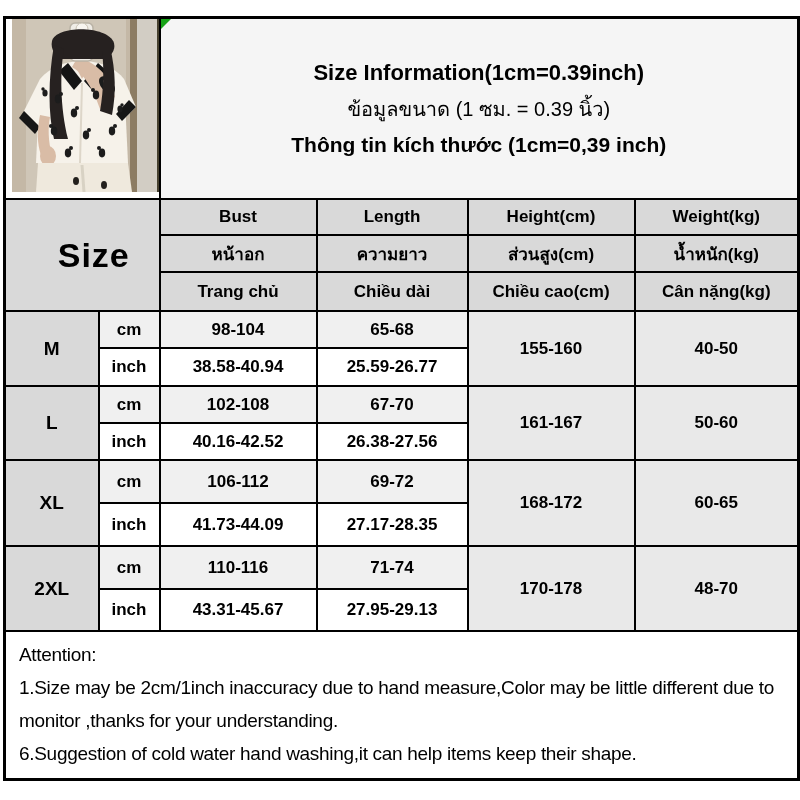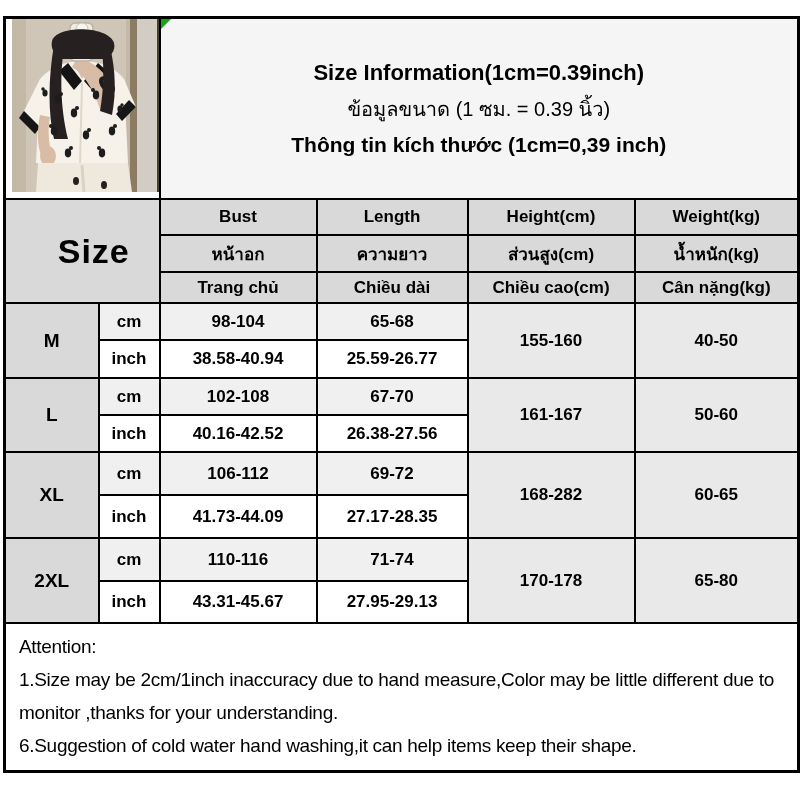--- a/index.html
+++ b/index.html
@@ -3,21 +3,21 @@
 <meta charset="utf-8">
 <style>
   html,body{margin:0;padding:0;background:#ffffff;}
   .page{position:relative;width:800px;height:800px;background:#ffffff;overflow:hidden;
         font-family:"Liberation Sans","DejaVu Sans",sans-serif;color:#000;}
   table.size-table{position:absolute;left:3px;top:16px;width:794px;border-collapse:collapse;
         table-layout:fixed;border:3px solid #000;}
   td{border:2px solid #000;text-align:center;vertical-align:middle;padding:0;overflow:hidden;}
   
   tr.r-top{height:179px;}
-  tr.r-h1{height:36px;} tr.r-h2{height:37px;} tr.r-h3{height:31px;}
+  tr.r-h1{height:36px;} tr.r-h2{height:37px;} tr.r-h3{height:39px;}
   tr.r-m1{height:37px;} tr.r-m2{height:38px;}
   tr.r-l1{height:37px;} tr.r-l2{height:37px;}
   tr.r-xl1{height:43px;} tr.r-xl2{height:43px;}
   tr.r-2xl1{height:43px;} tr.r-2xl2{height:42px;}
   tr.r-att{height:148px;}
   
   .c-gray{background:#d9d9d9;}
   .c-light{background:#f0f0f0;}
   .c-white{background:#ffffff;}
   .c-merge{background:#e9e9e9;}
@@ -172,36 +172,36 @@
       <td class="c-white t-unit">inch</td>
       <td class="c-white t-val">40.16-42.52</td>
       <td class="c-white t-val">26.38-27.56</td>
     </tr>
 
     <tr class="r-xl1">
       <td class="c-gray t-label" rowspan="2">XL</td>
       <td class="c-light t-unit">cm</td>
       <td class="c-light t-val">106-112</td>
       <td class="c-light t-val">69-72</td>
-      <td class="c-merge t-val" rowspan="2">168-282</td>
+      <td class="c-merge t-val" rowspan="2">168-172</td>
       <td class="c-merge t-val" rowspan="2">60-65</td>
     </tr>
     <tr class="r-xl2">
       <td class="c-white t-unit">inch</td>
       <td class="c-white t-val">41.73-44.09</td>
       <td class="c-white t-val">27.17-28.35</td>
     </tr>
 
     <tr class="r-2xl1">
       <td class="c-gray t-label" rowspan="2">2XL</td>
       <td class="c-light t-unit">cm</td>
       <td class="c-light t-val">110-116</td>
       <td class="c-light t-val">71-74</td>
       <td class="c-merge t-val" rowspan="2">170-178</td>
-      <td class="c-merge t-val" rowspan="2">65-80</td>
+      <td class="c-merge t-val" rowspan="2">48-70</td>
     </tr>
     <tr class="r-2xl2">
       <td class="c-white t-unit">inch</td>
       <td class="c-white t-val">43.31-45.67</td>
       <td class="c-white t-val">27.95-29.13</td>
     </tr>
 
     <tr class="r-att">
       <td class="att-cell" colspan="6">
         <p>Attention:</p>

